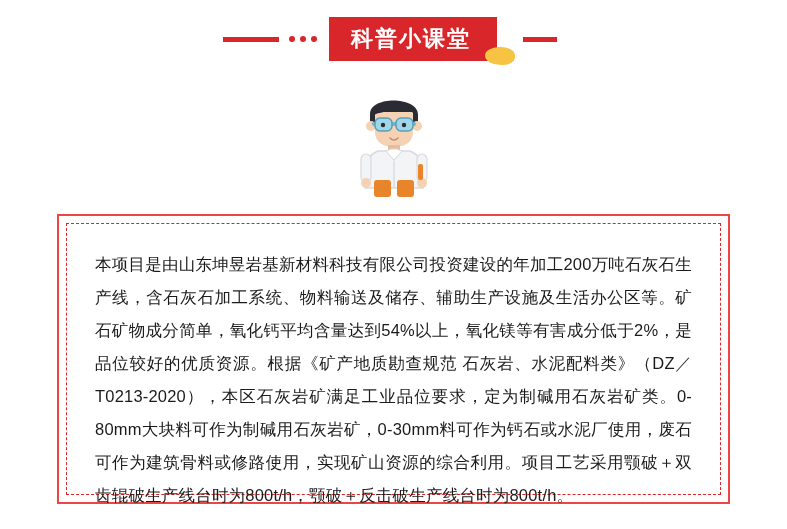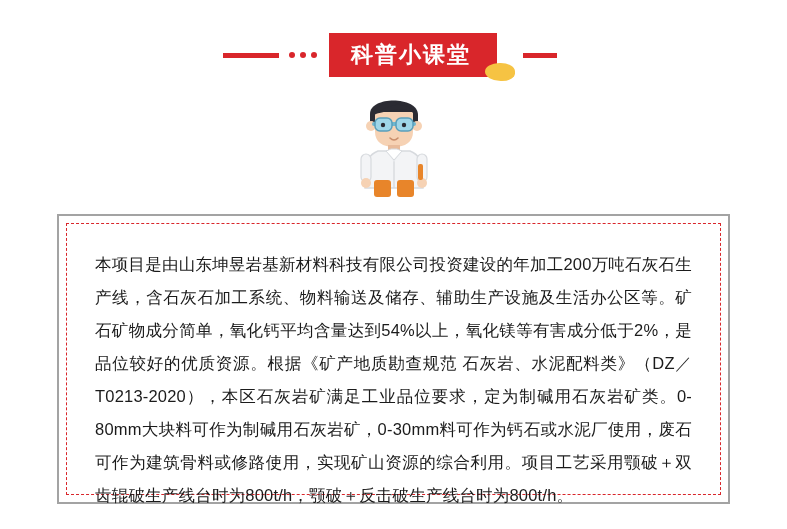--- a/index.html
+++ b/index.html
@@ -13,21 +13,21 @@
     background: #ffffff;
     font-family: "Liberation Sans", sans-serif;
     position: relative;
     overflow: hidden;
   }
 
   
   .header {
     position: absolute;
     left: 0;
-    top: 16px;
+    top: 0;
     width: 780px;
     height: 86px;
   }
   .header-inner {
     position: absolute;
     left: 50%;
     top: 14px;
     transform: translateX(-50%);
     display: flex;
     align-items: center;
@@ -91,21 +91,21 @@
     height: 115px;
   }
 
   
   .card {
     position: absolute;
     left: 57px;
     top: 214px;
     width: 673px;
     height: 290px;
-    border: 2px solid #a3a3a3;
+    border: 2px solid #ef4444;
     padding: 7px;
     background: #ffffff;
   }
   .card-inner {
     width: 100%;
     height: 100%;
     border: 1px dashed #d9262b;
     padding: 24px 28px;
   }
   .body-text {

